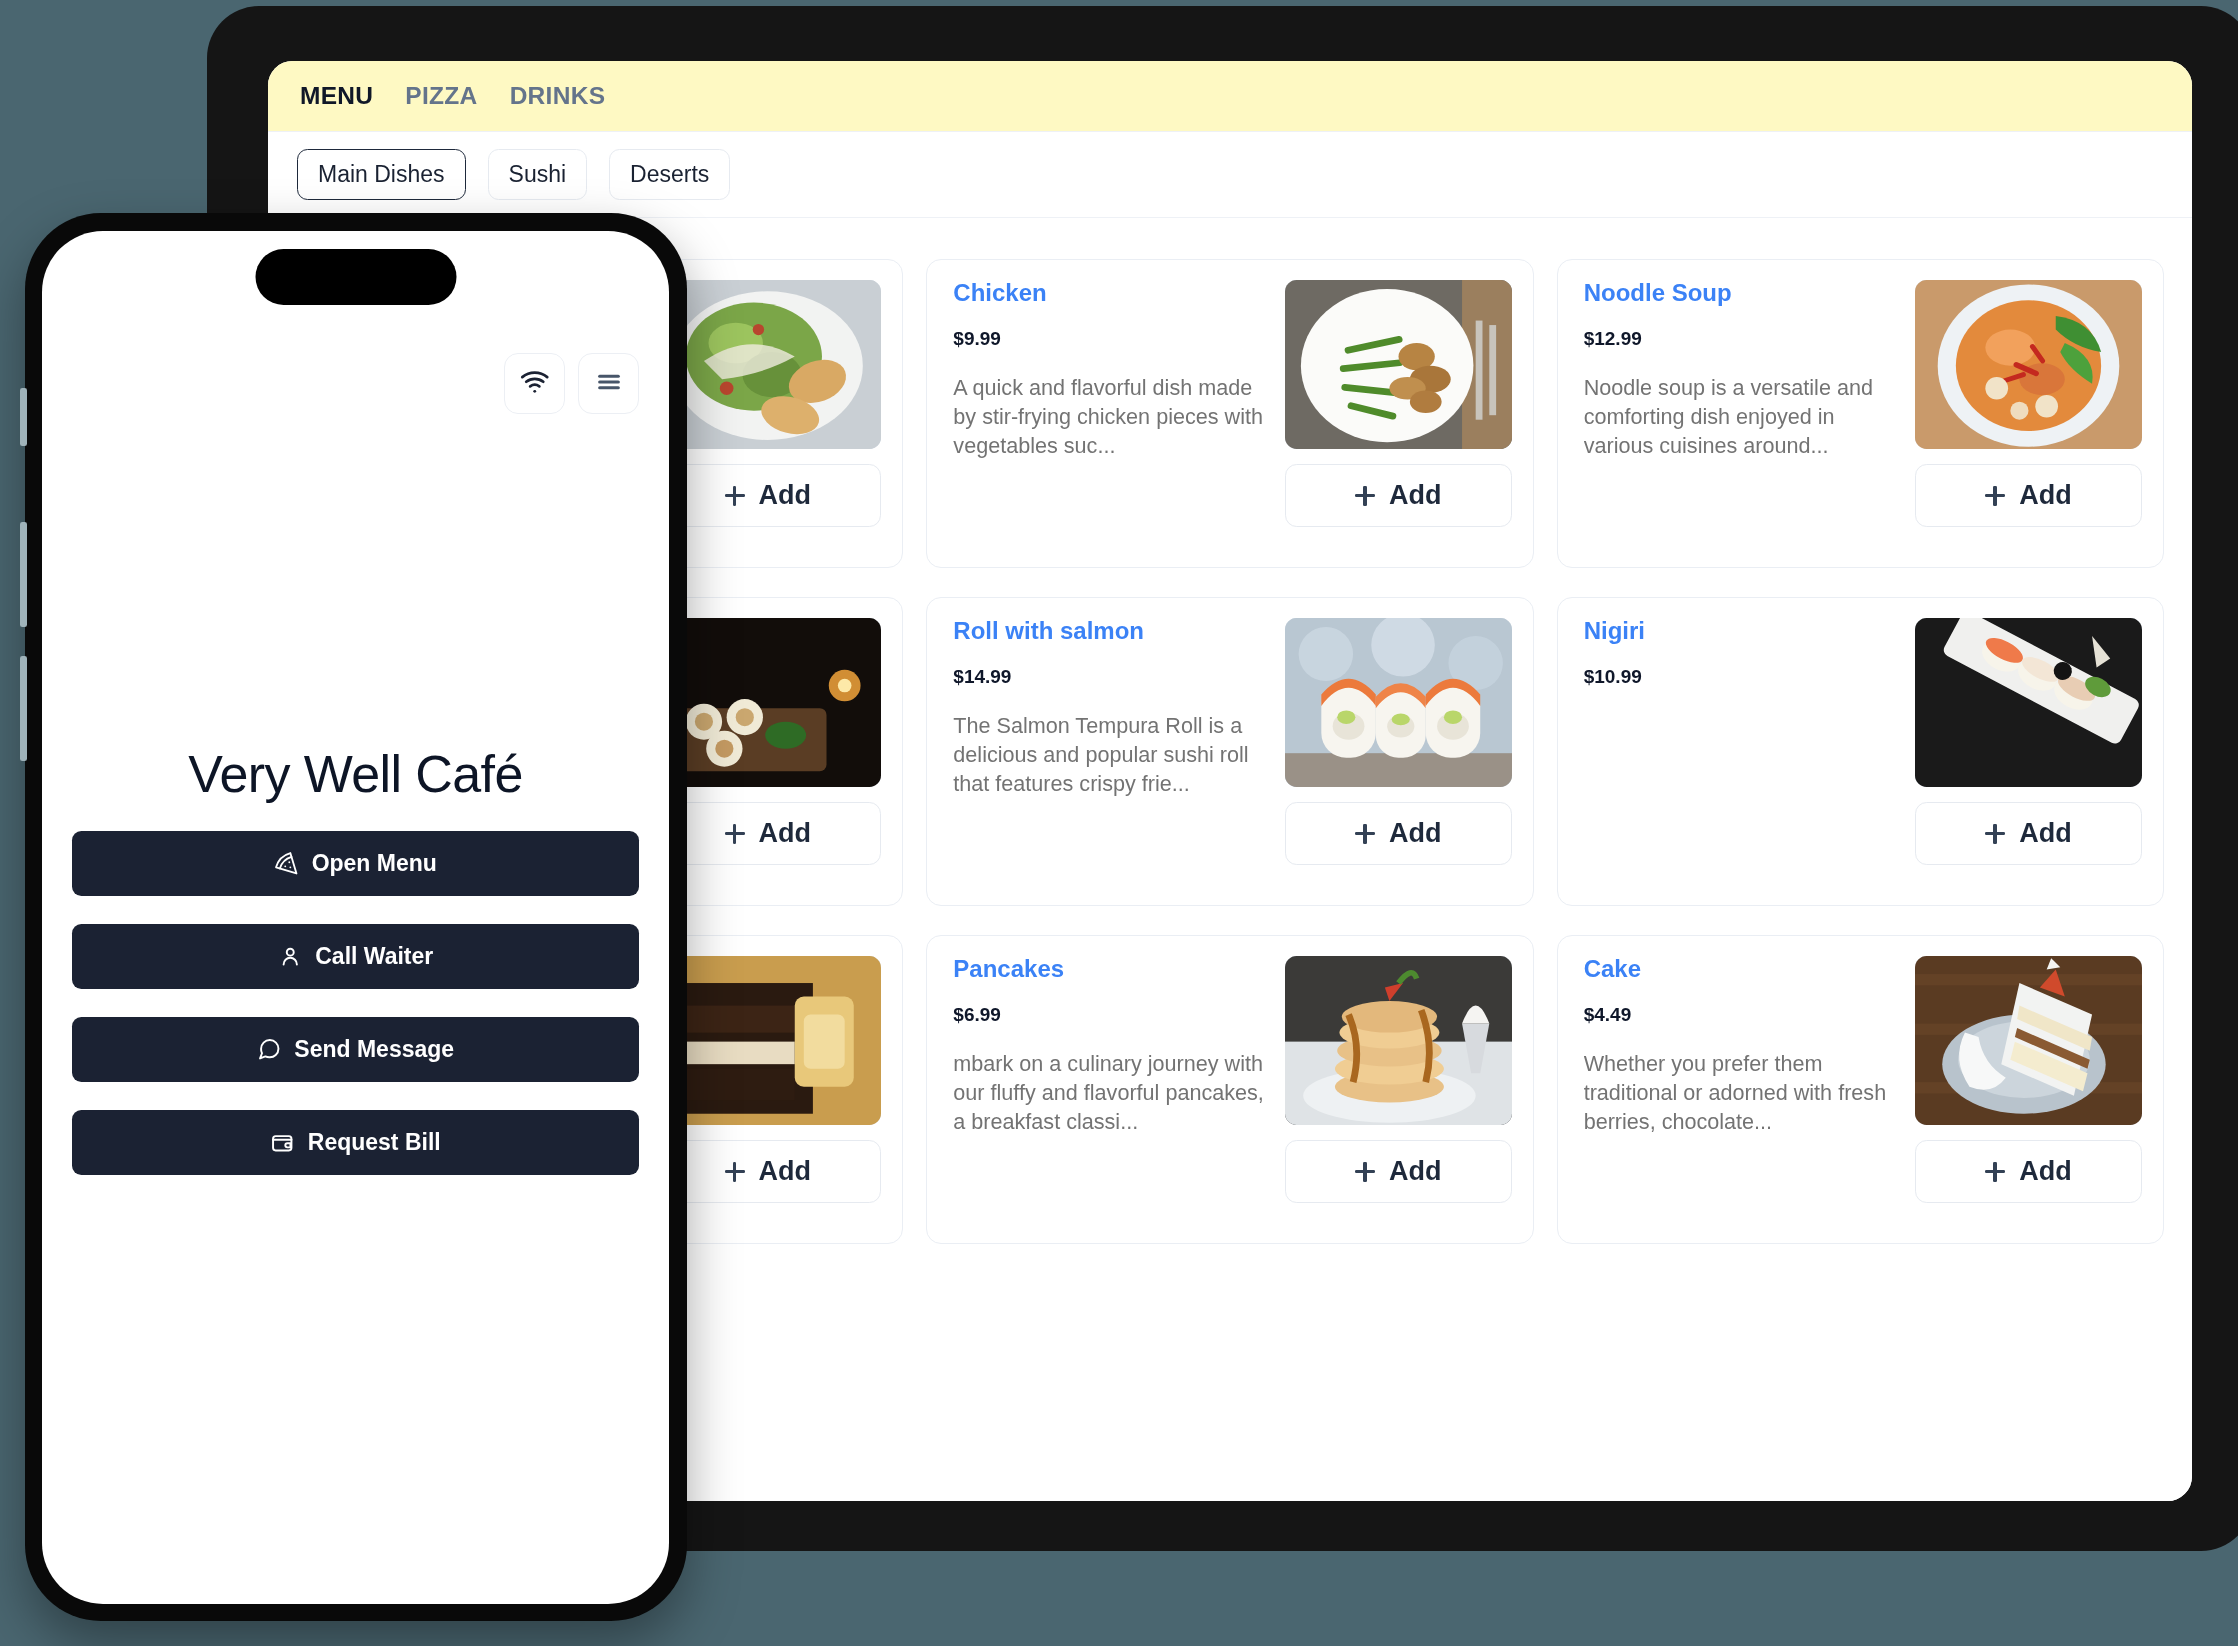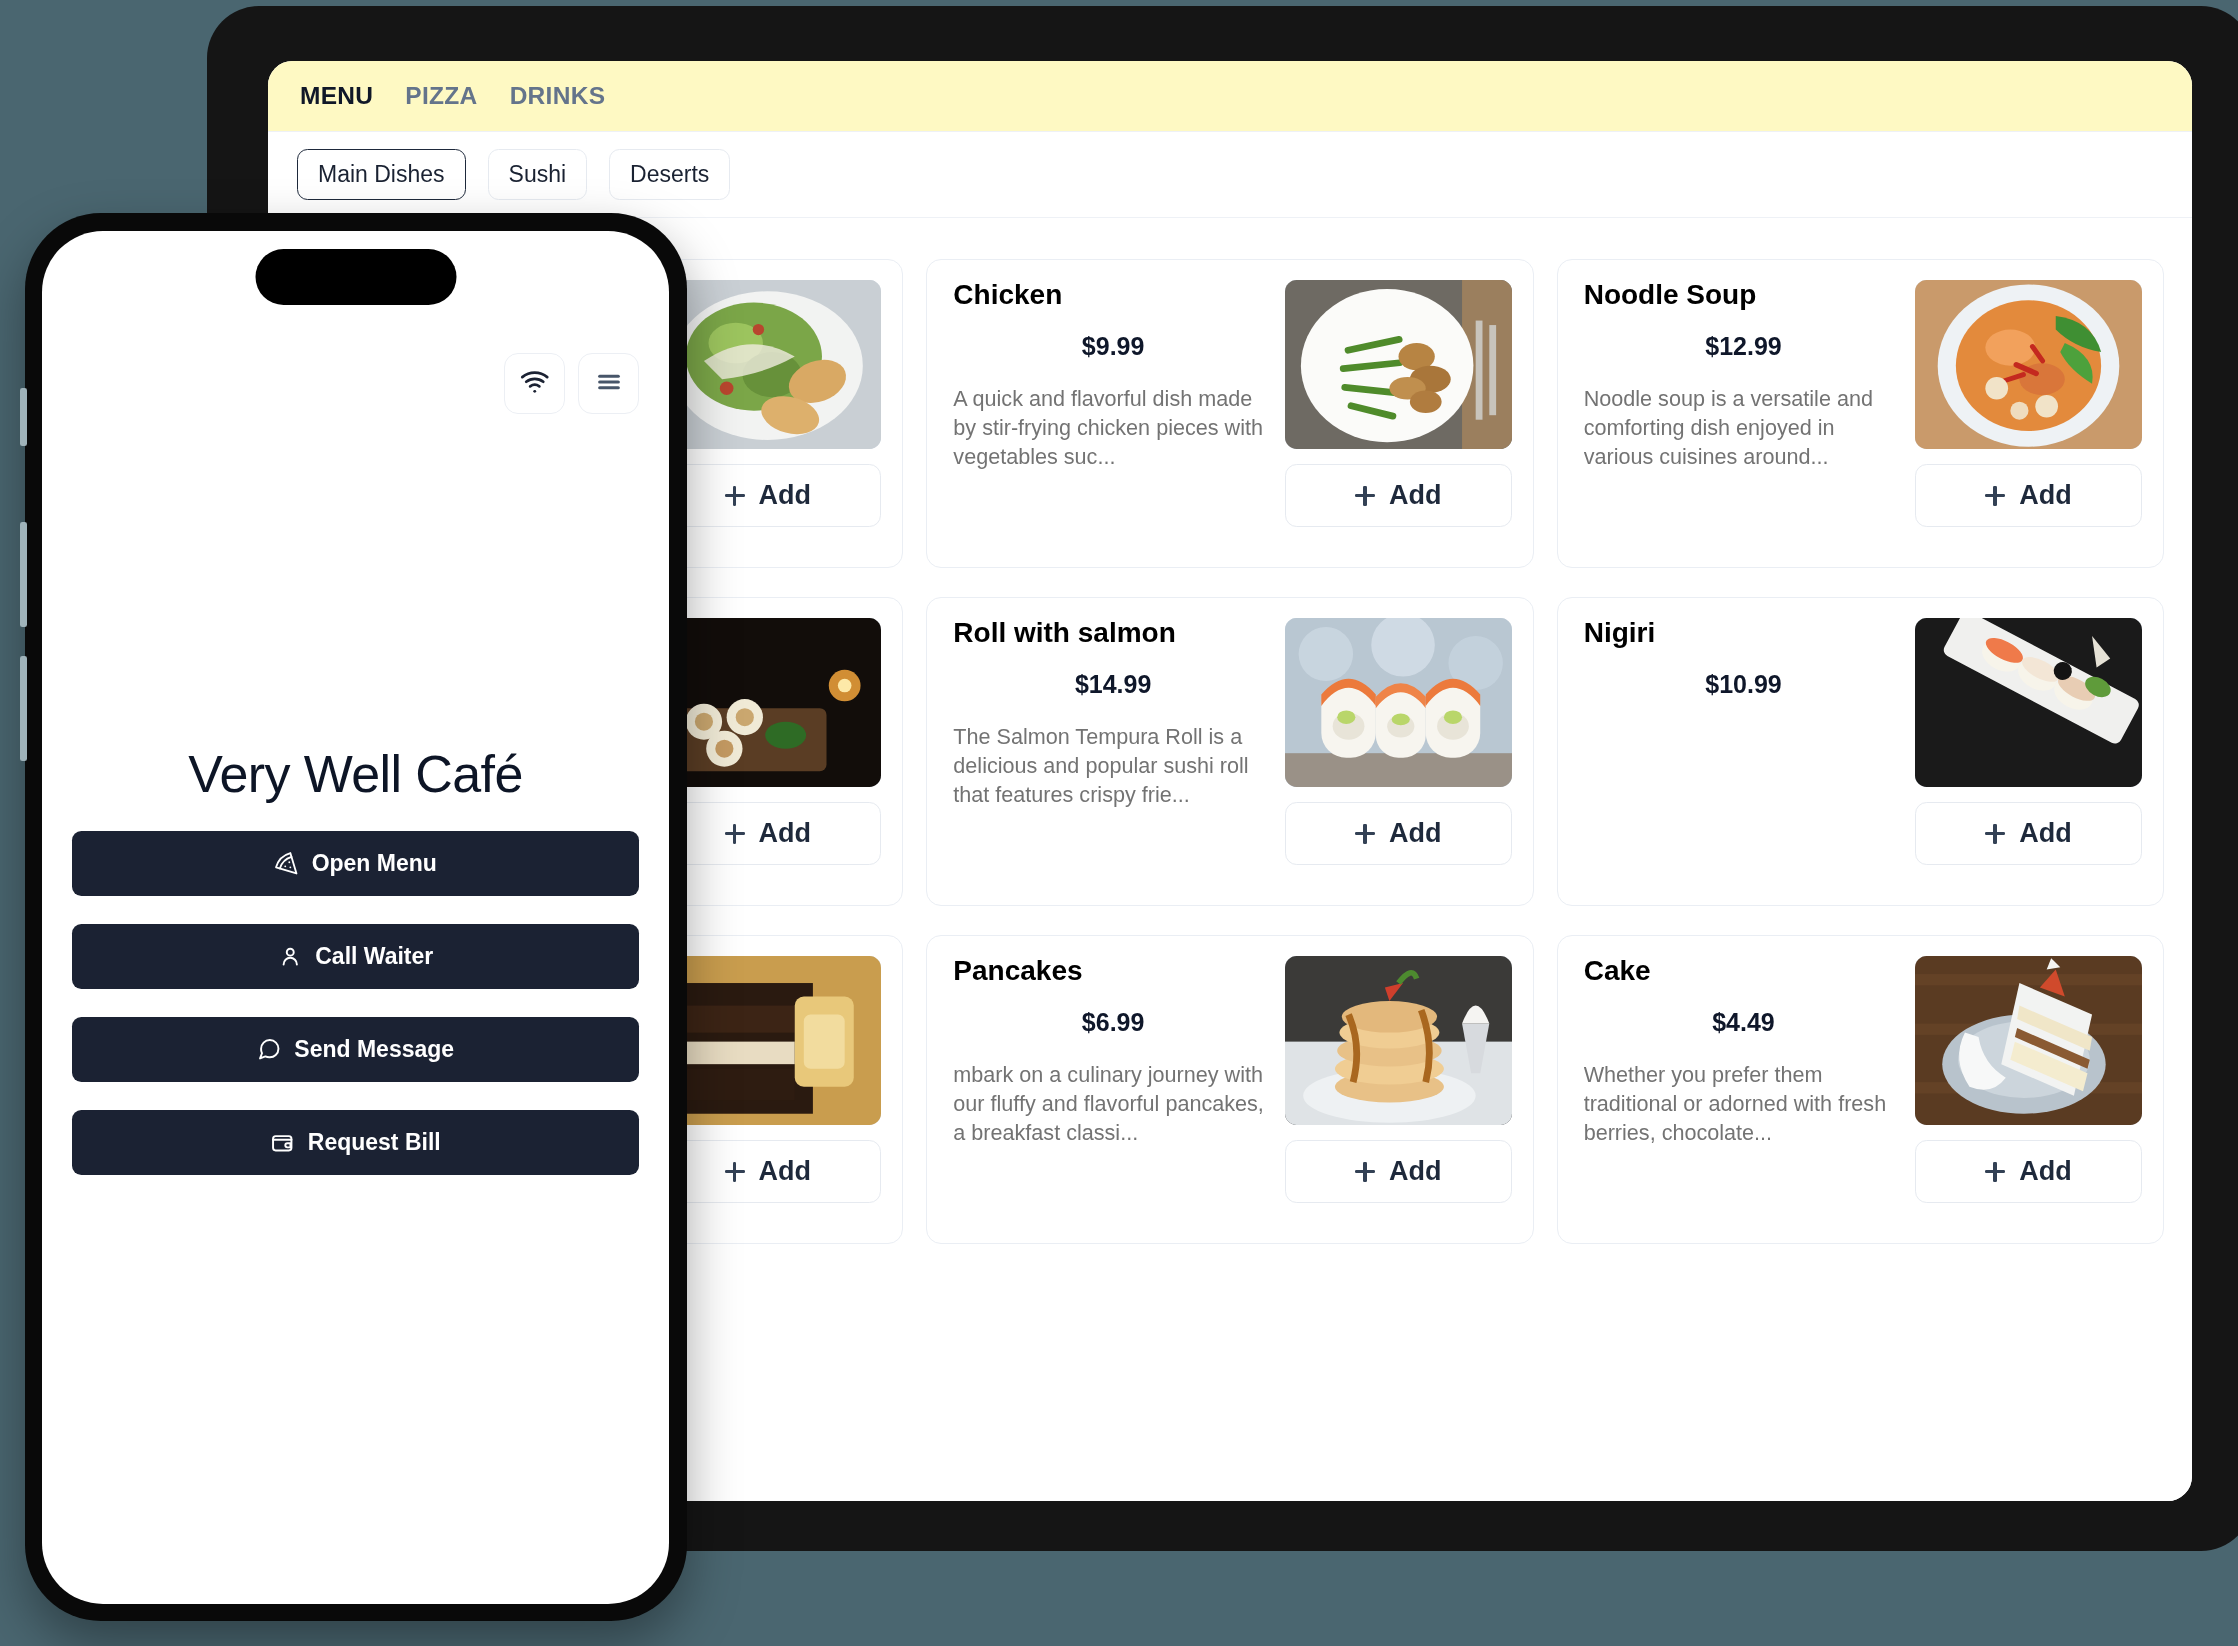--- a/index.html
+++ b/index.html
@@ -80,29 +80,28 @@
     border: 1.7px solid #eaeef4;
     border-radius: 15px;
     background: #fff;
     padding: 20px 21px 20px 26px;
     display: flex;
     gap: 11.7px;
     height: 309px;
   }
   .card-left { flex: 1 1 auto; min-width: 0; display: flex; flex-direction: column; }
   .card-title {
-    font-size: 28px; font-weight: 700; color: #000000;
+    font-size: 24px; font-weight: 700; color: #3b82f6;
     line-height: 1.1;
     margin-bottom: 21px;
     white-space: nowrap; overflow: hidden; text-overflow: ellipsis;
   }
   .card-price {
-    font-size: 25px; font-weight: 700; color: #0f172a;
+    font-size: 19px; font-weight: 700; color: #0f172a;
     margin-bottom: 24.5px;
-    text-align: center;
   }
   .card-desc {
     font-size: 21.6px; line-height: 1.34;
     color: #737373;
     overflow: hidden;
     max-height: 3.95em;
   }
   .card-right {
     flex: 0 0 227px;
     display: flex; flex-direction: column; gap: 15px;

